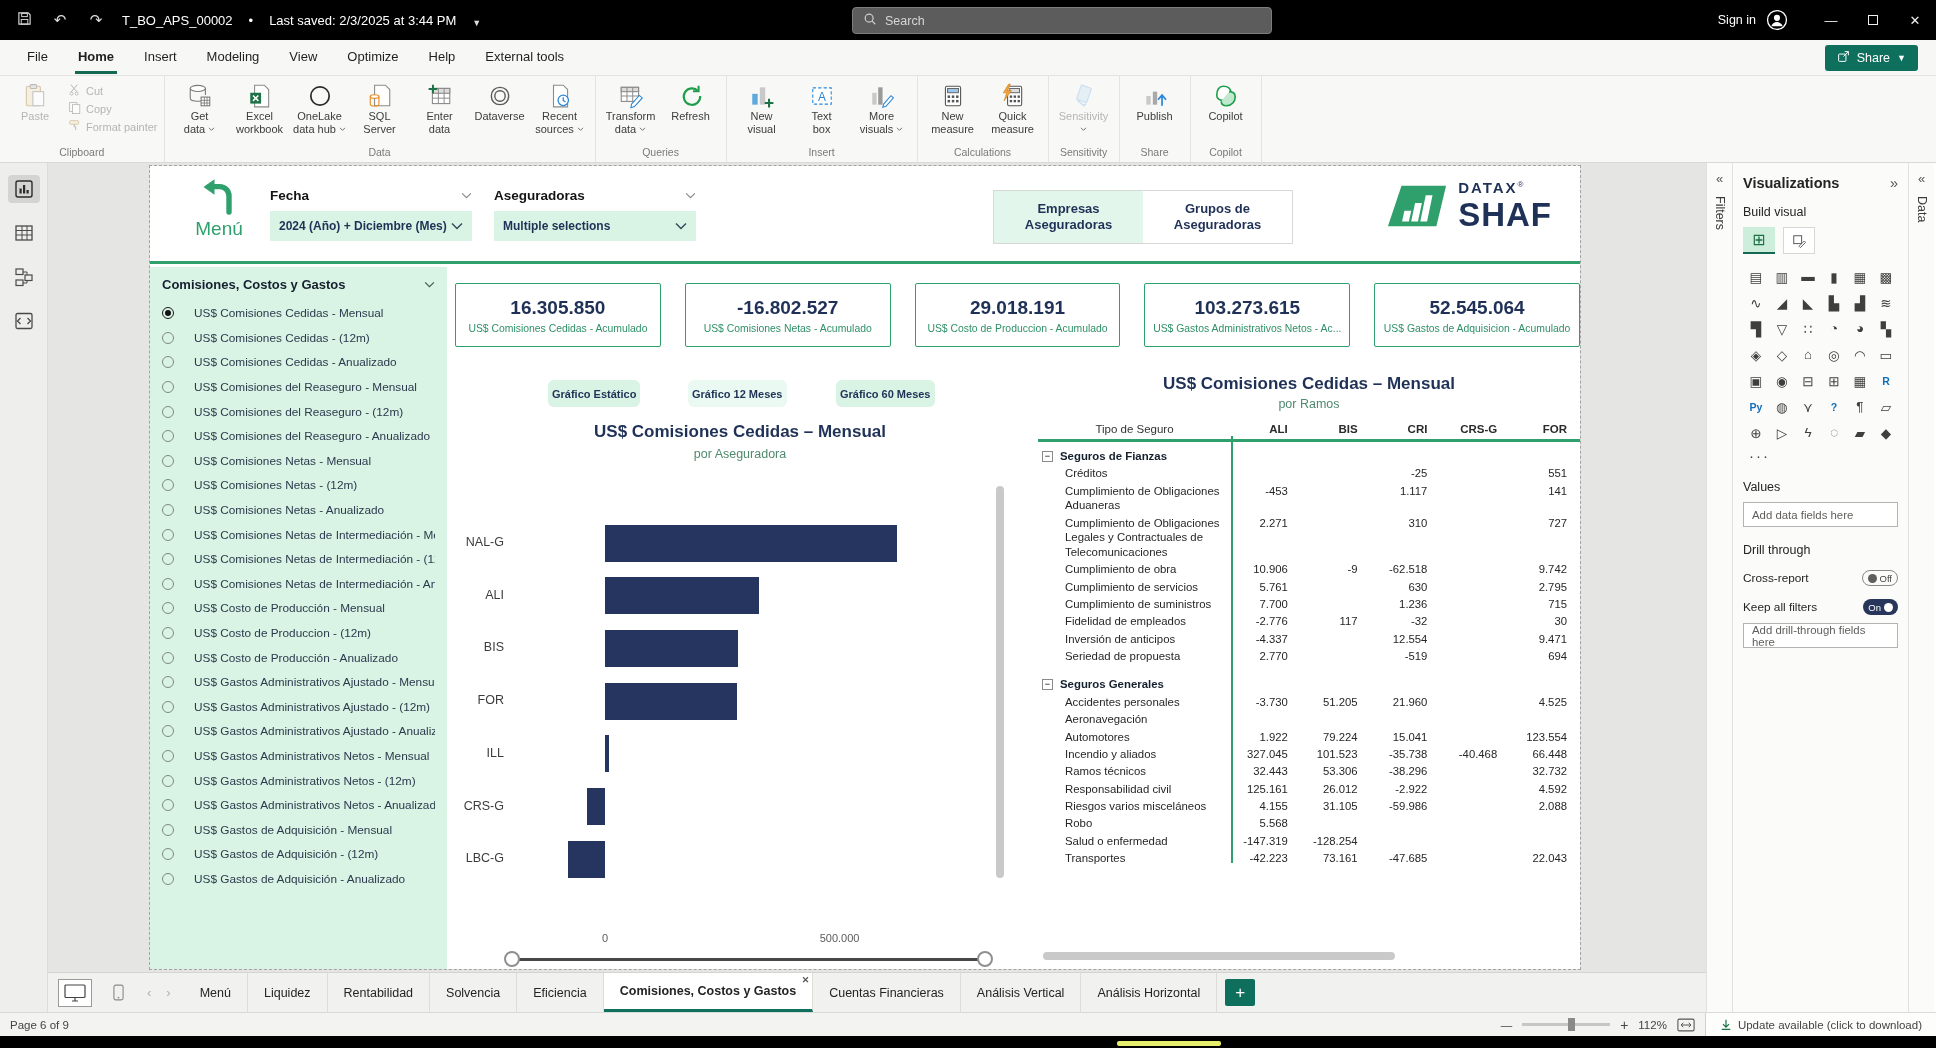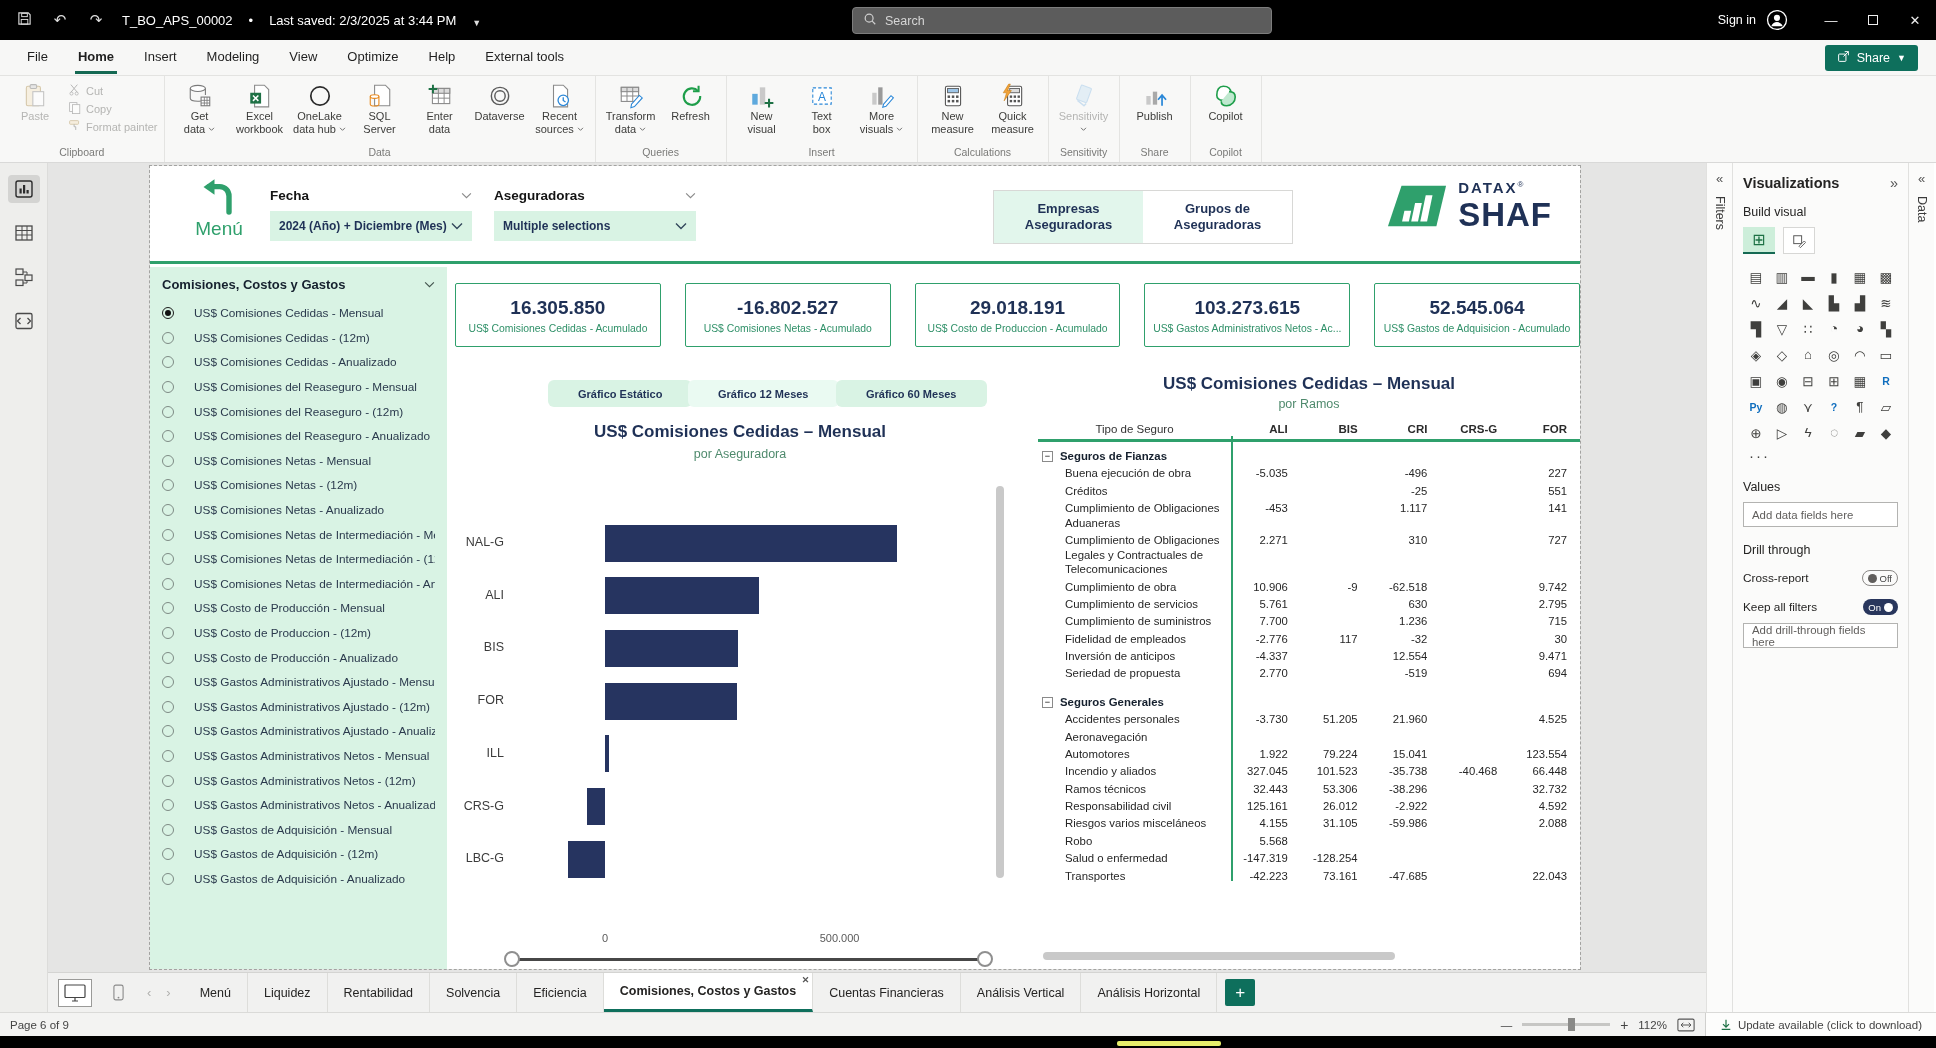--- a/index.html
+++ b/index.html
@@ -84,21 +84,21 @@
 
   
   .cards { position:absolute; left:305px; top:117px; width:1125px; height:64px; display:flex; gap:24px; }
   .card { flex:1; border:1.6px solid #2fa06c; border-radius:2px; background:#fff; display:flex;
     flex-direction:column; align-items:center; justify-content:center; gap:4px; overflow:hidden; }
   .card-v { font-size:19px; font-weight:700; color:#1f3156; }
   .card-l { font-size:10.4px; color:#2f9068; white-space:nowrap; }
 
   
   .gbtn { position:absolute; top:214px; height:27px; border-radius:6px; background:#d9f3e4; color:#1f3156;
-    font-size:11px; font-weight:700; display:flex; align-items:center; justify-content:center; padding:0 30px; white-space:nowrap; }
+    font-size:11px; font-weight:700; display:flex; align-items:center; justify-content:center; padding:0 4px; white-space:nowrap; }
   .gbtn.mid { background:#eafaf2; }
 
   
   .chart-title { position:absolute; left:330px; top:256px; width:520px; text-align:center;
     font-size:17px; font-weight:700; color:#1f3156; }
   .chart-sub { position:absolute; left:330px; top:281px; width:520px; text-align:center; font-size:12.5px; color:#4f8a6d; }
   .cat { position:absolute; left:270px; width:84px; text-align:right; font-size:12.5px; color:#3c3c3c; }
   .bar { position:absolute; background:#263460; }
   .axlab { position:absolute; top:766px; font-size:11px; color:#5a5a5a; transform:translateX(-50%); }
   .vscroll { position:absolute; left:846px; top:320px; width:8px; height:392px; background:#c9c9c9; border-radius:4px; }
@@ -797,28 +797,20 @@
                 <div class="mrow group">
                   <div class="lab">
                     <span class="expbox">−</span>
                     <span>Seguros de Fianzas</span>
                   </div>
                   <div class="num"></div>
                   <div class="num"></div>
                   <div class="num"></div>
                   <div class="num"></div>
                   <div class="num"></div>
-                </div>
-                <div class="mrow">
-                  <div class="lab">Buena ejecución de obra</div>
-                  <div class="num">-5.035</div>
-                  <div class="num"></div>
-                  <div class="num">-496</div>
-                  <div class="num"></div>
-                  <div class="num">227</div>
                 </div>
                 <div class="mrow">
                   <div class="lab">Créditos</div>
                   <div class="num"></div>
                   <div class="num"></div>
                   <div class="num">-25</div>
                   <div class="num"></div>
                   <div class="num">551</div>
                 </div>
                 <div class="mrow">

